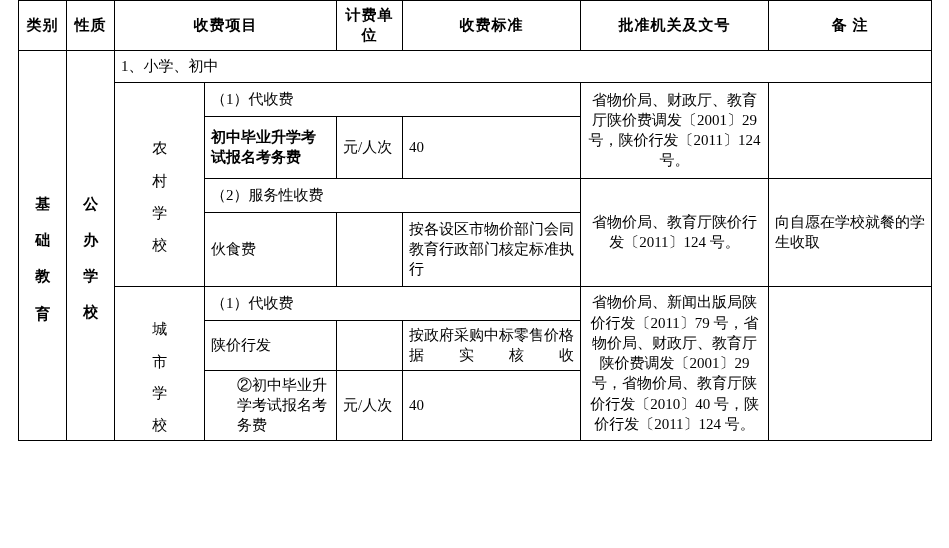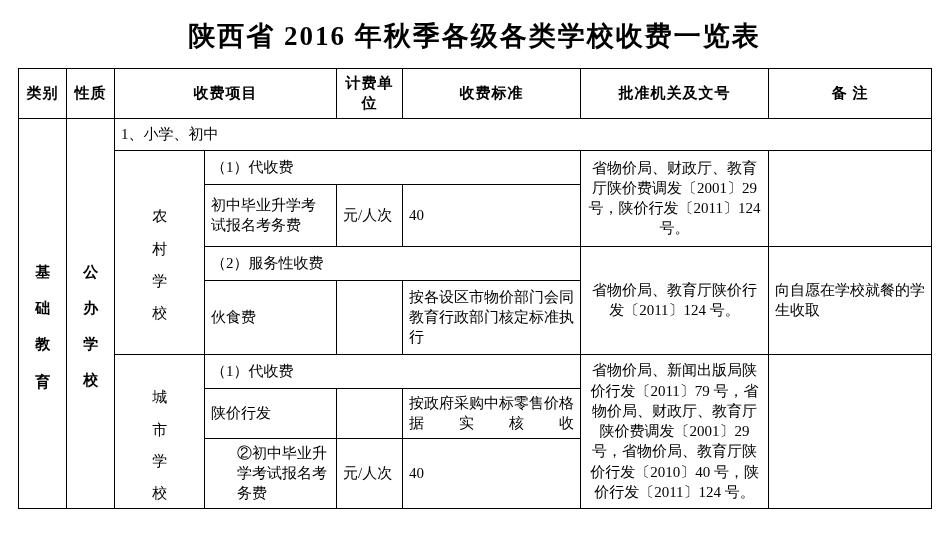--- a/index.html
+++ b/index.html
@@ -98,21 +98,20 @@
     font-size: 15px;
     line-height: 1.5;
     text-align: left;
   }
 </style>
 </head>
 <body>
 
 <div class="page">
 
-  <div class="doc-title">陕西省 2016 年秋季各级各类学校收费一览表</div>
 
   <table class="fee-table">
     <colgroup>
       <col style="width:48px">
       <col style="width:48px">
       <col style="width:90px">
       <col style="width:132px">
       <col style="width:66px">
       <col style="width:178px">
       <col style="width:188px">
@@ -143,21 +142,21 @@
     <tr>
       <td rowspan="4" class="vwide">
         <span style="writing-mode:vertical-rl; text-orientation:upright; display:inline-block; letter-spacing:8px; height:165px;">农 村 学 校</span>
       </td>
       <td colspan="3" class="cell-left" style="height:34px;">（1）代收费</td>
       <td rowspan="2" class="approve">省物价局、财政厅、教育厅陕价费调发〔2001〕29 号，陕价行发〔2011〕124 号。</td>
       <td rowspan="2"></td>
     </tr>
 
     <tr>
-      <td class="sub-label" style="height:62px;">初中毕业升学考试报名考务费</td>
+      <td class="sub-label" style="height:62px;font-weight:bold;">初中毕业升学考试报名考务费</td>
       <td class="nowrap-center">元/人次</td>
       <td class="cell-center">40</td>
     </tr>
 
     <tr>
       <td colspan="3" class="cell-left" style="height:34px;margin-left:44px;">（2）服务性收费</td>
       <td rowspan="2" class="approve">省物价局、教育厅陕价行发〔2011〕124 号。</td>
       <td rowspan="2" class="remark">向自愿在学校就餐的学生收取</td>
     </tr>
 

